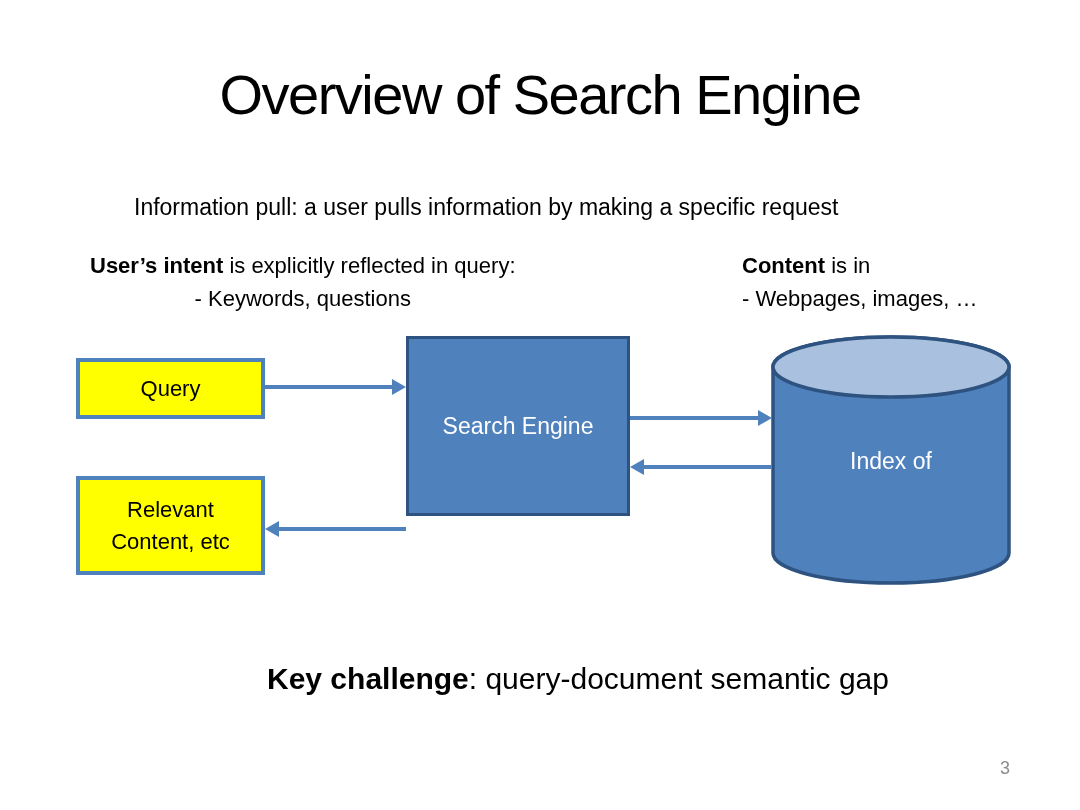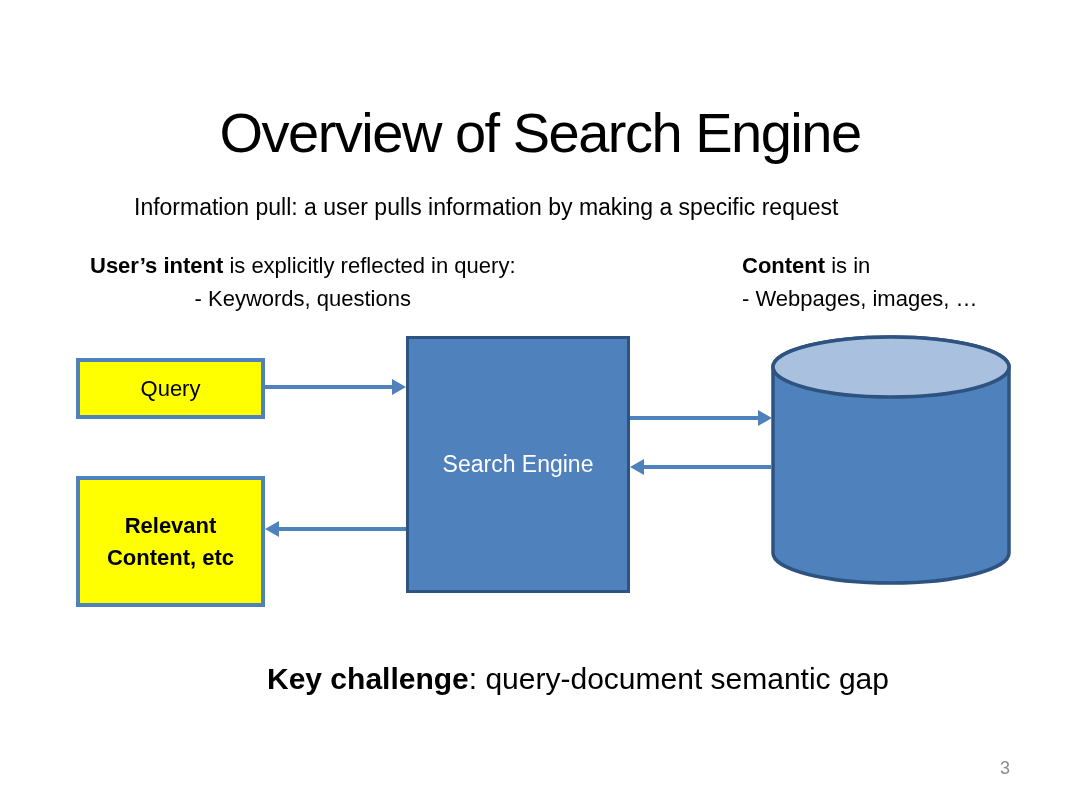--- a/index.html
+++ b/index.html
@@ -20,21 +20,20 @@
     position: absolute;
     top: 62px;
     left: 0;
     width: 1080px;
     text-align: center;
     font-size: 56px;
     letter-spacing: -1.5px;
     font-weight: 400;
     color: #000000;
     white-space: nowrap;
-    margin-top: 38px;
   }
   .intro {
     position: absolute;
     top: 194px;
     left: 90px;
     font-size: 23px;
     white-space: nowrap;
     margin-left: 44px;
   }
   .note {
@@ -56,29 +55,29 @@
     border: 4px solid #4F81BD;
     display: flex;
     flex-direction: column;
     align-items: center;
     justify-content: center;
     font-size: 22px;
     line-height: 32px;
     text-align: center;
   }
   #query-box    { top: 358px; height: 61px; }
-  #relevant-box { top: 476px; height: 131px; font-weight: bold; }
+  #relevant-box { top: 476px; height: 99px; }
 
   #search-engine-box {
     position: absolute;
     box-sizing: border-box;
     left: 406px;
     top: 336px;
     width: 224px;
-    height: 257px;
+    height: 180px;
     background: #4F81BD;
     border: 3px solid #2E5380;
     display: flex;
     align-items: center;
     justify-content: center;
     color: #ffffff;
     font-size: 23px;
   }
 
   #index-database {
@@ -179,20 +178,21 @@
   <div id="search-engine-box">
     <span>Search Engine</span>
   </div>
 
   <div id="index-database">
     <svg width="242" height="254" viewBox="0 0 242 254">
       <path d="M3,34 L3,220 A118,30 0 0 0 239,220 L239,34 A118,30 0 0 0 3,34 Z" fill="#4F81BD" stroke="#2E5380" stroke-width="3.5"></path>
       <ellipse cx="121" cy="34" rx="118" ry="30" fill="#A9C1DE" stroke="#2E5380" stroke-width="3.5"></ellipse>
     </svg>
     <div class="cyl-label">
+      <div>Index of</div>
     </div>
   </div>
 
   <div class="arrow" id="arrow-query-to-engine">
     <span class="shaft"></span>
     <span class="head right"></span>
   </div>
 
   <div class="arrow" id="arrow-engine-to-relevant">
     <span class="shaft"></span>

